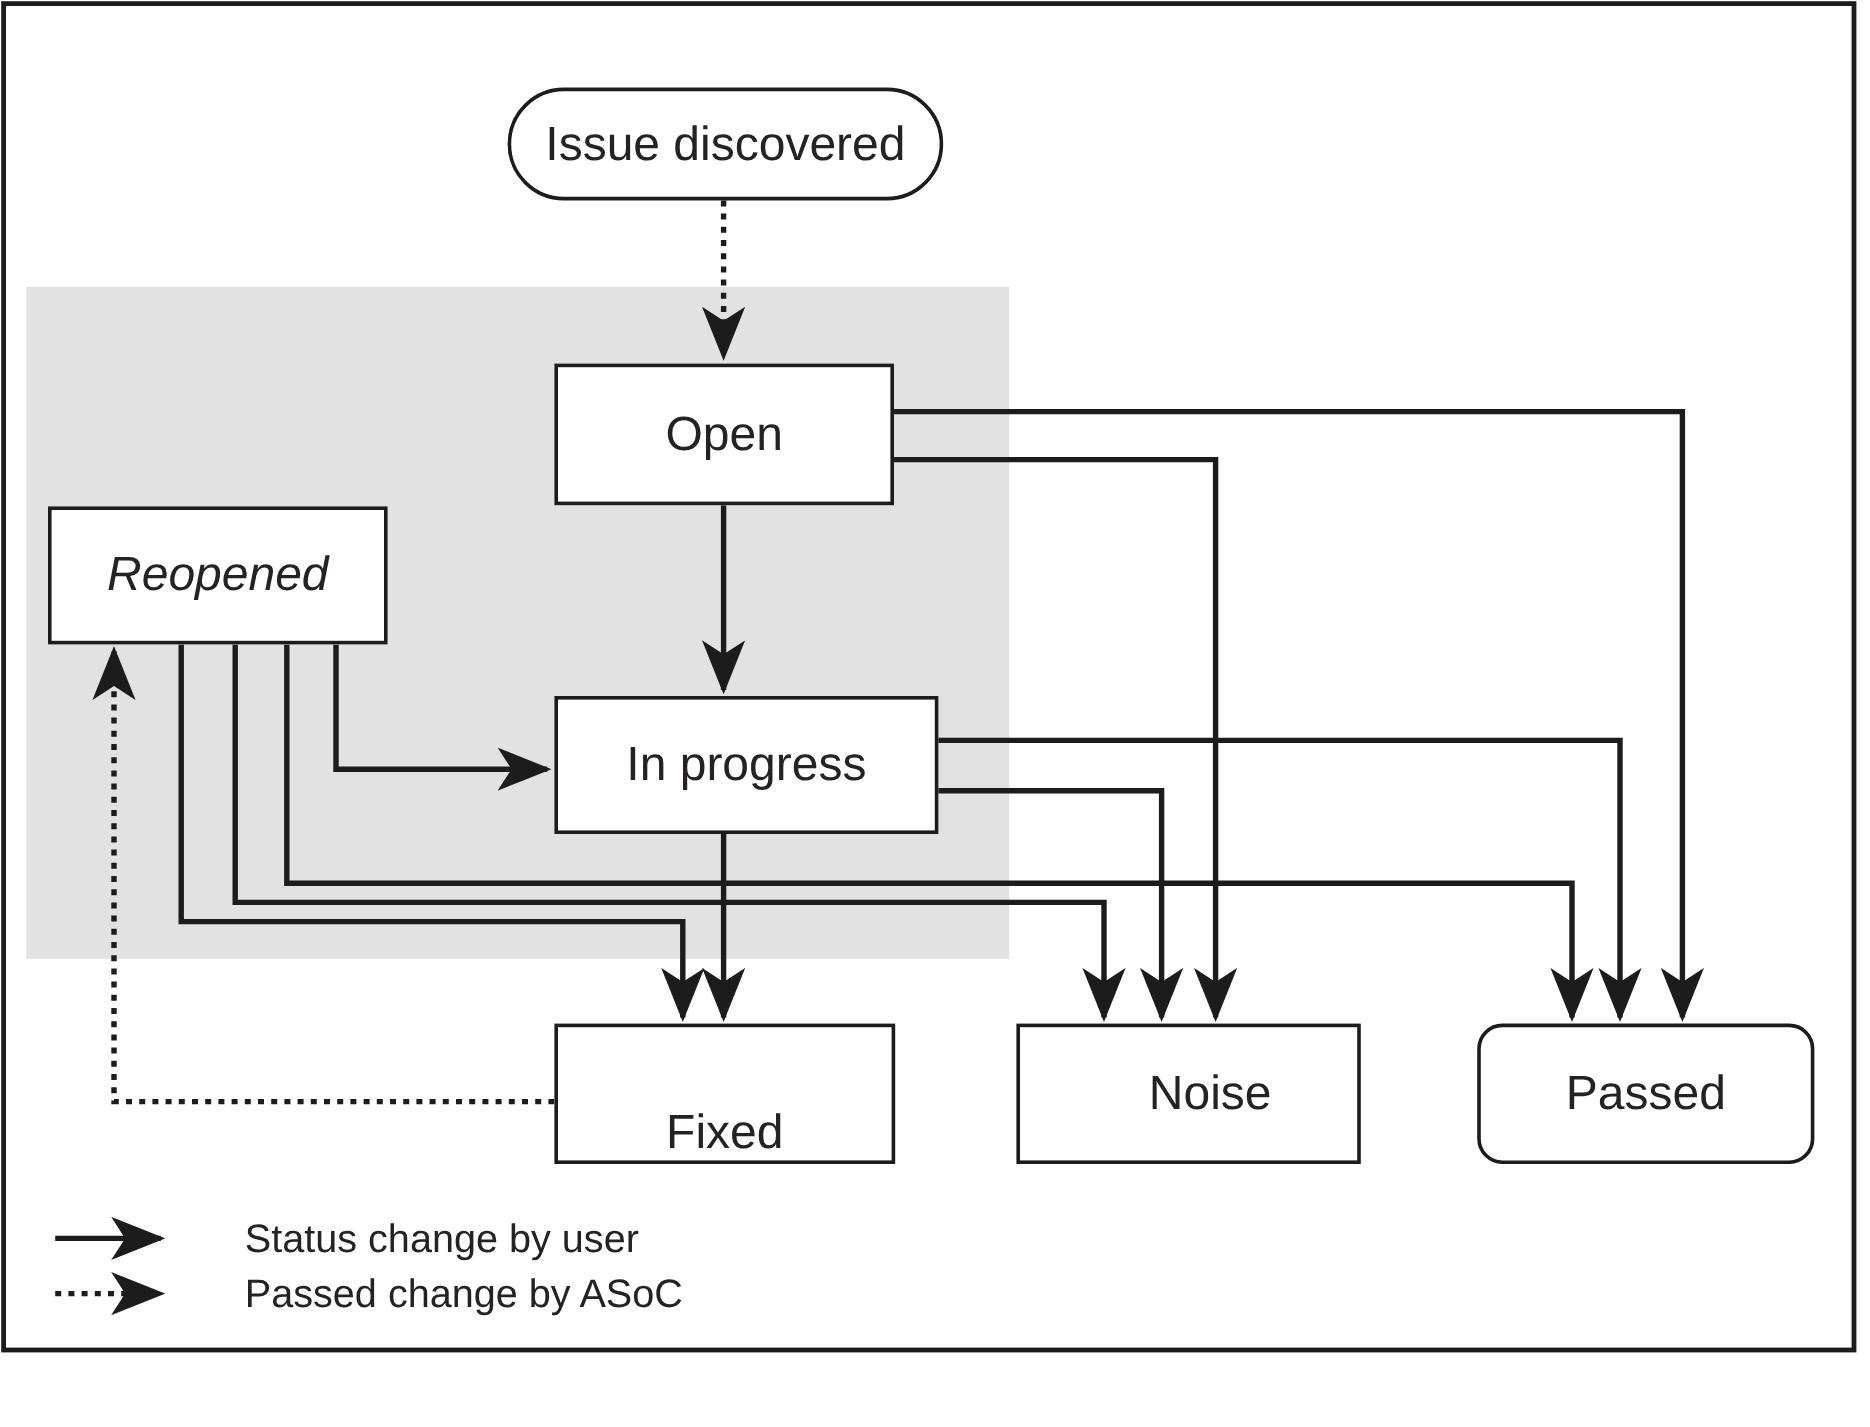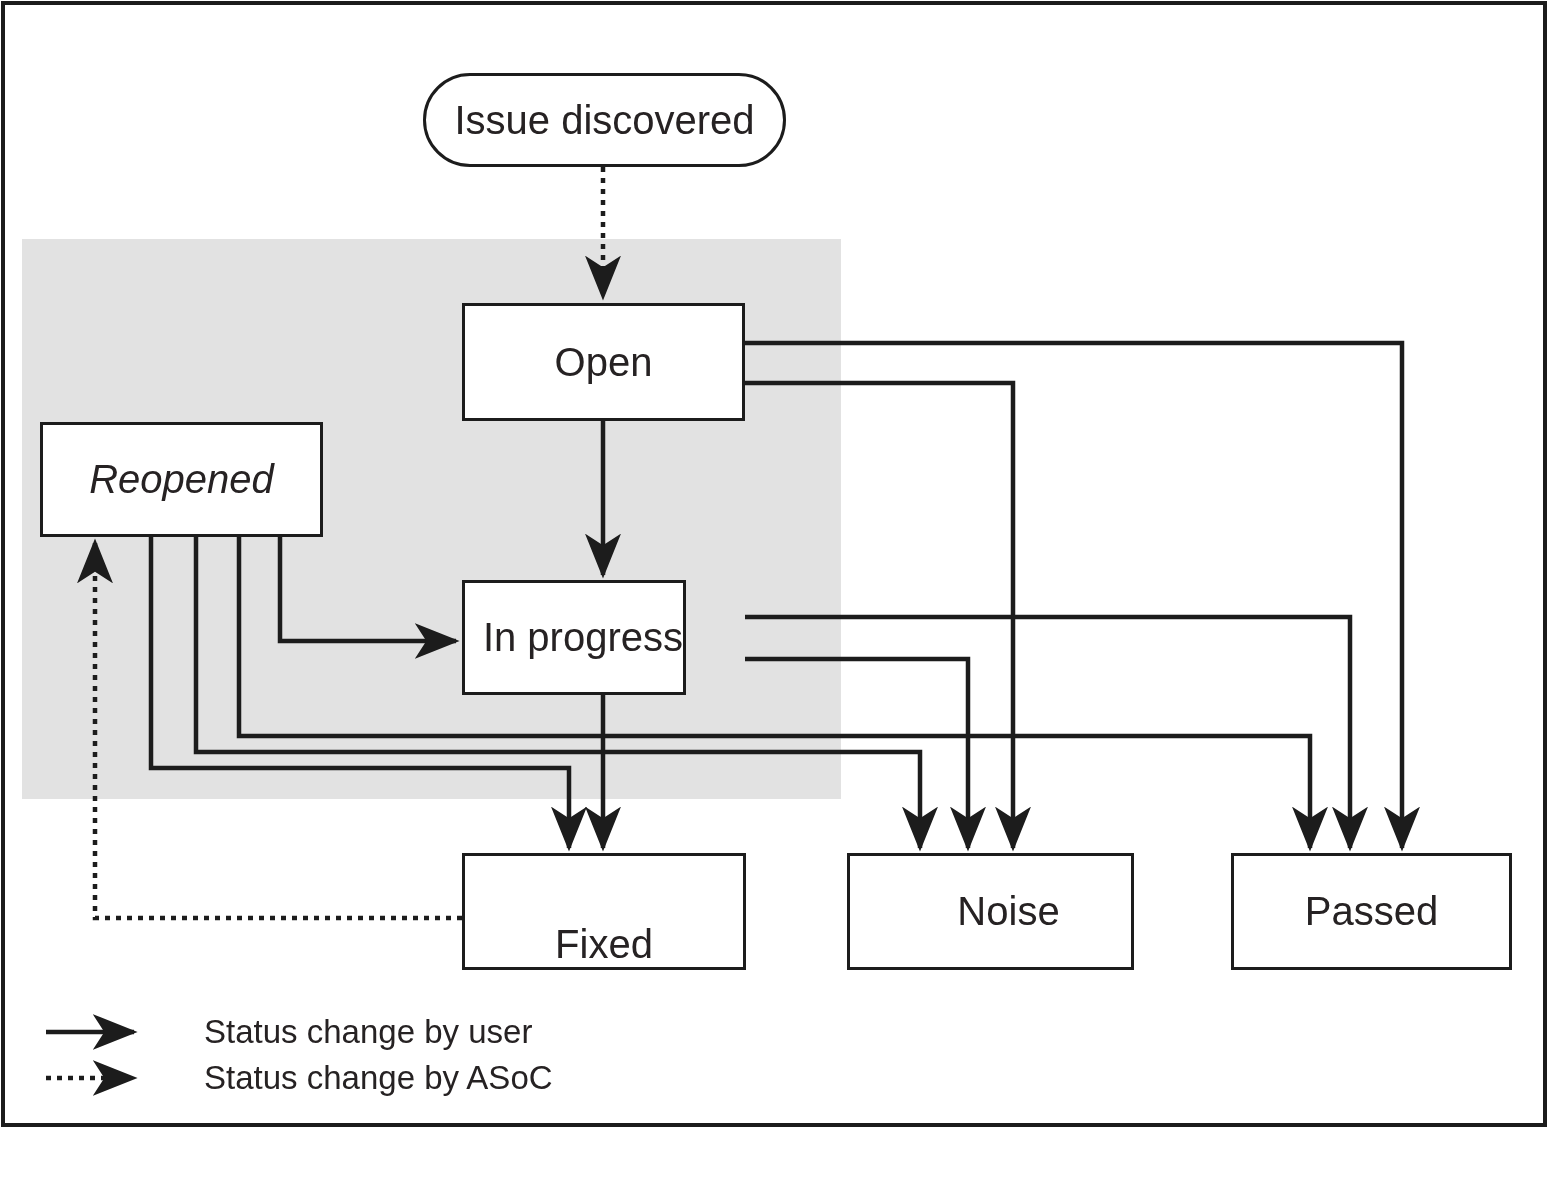--- a/index.html
+++ b/index.html
@@ -88,32 +88,32 @@
   </div>
 
   <div class="node" style="left:462px;top:303px;width:283px;height:118px;align-items:center;">
     <span>Open</span>
   </div>
 
   <div class="node" style="left:40px;top:422px;width:283px;height:115px;font-style:italic;">
     <span>Reopened</span>
   </div>
 
-  <div class="node" style="left:462px;top:580px;width:224px;height:115px;justify-content:flex-end;">
+  <div class="node" style="left:462px;top:580px;width:320px;height:115px;">
     <span>In progress</span>
   </div>
 
   <div class="node" style="left:462px;top:853px;width:284px;height:117px;align-items:flex-end;">
     <span>Fixed</span>
   </div>
 
   <div class="node" style="left:847px;top:853px;width:287px;height:117px;padding-left:36px;">
     <span>Noise</span>
   </div>
 
-  <div class="node" style="left:1231px;top:853px;width:281px;height:117px;">
+  <div class="node" style="left:1231px;top:853px;width:281px;height:117px;border-radius:21px;">
     <span>Passed</span>
   </div>
 
   <div class="legend-label" style="left:176px;top:1012px;">Status change by user</div>
-  <div class="legend-label" style="left:176px;top:1058px;">Status change by ASoC</div>
+  <div class="legend-label" style="left:176px;top:1058px;">Passed change by ASoC</div>
 
 </div>
 
 </body></html>

